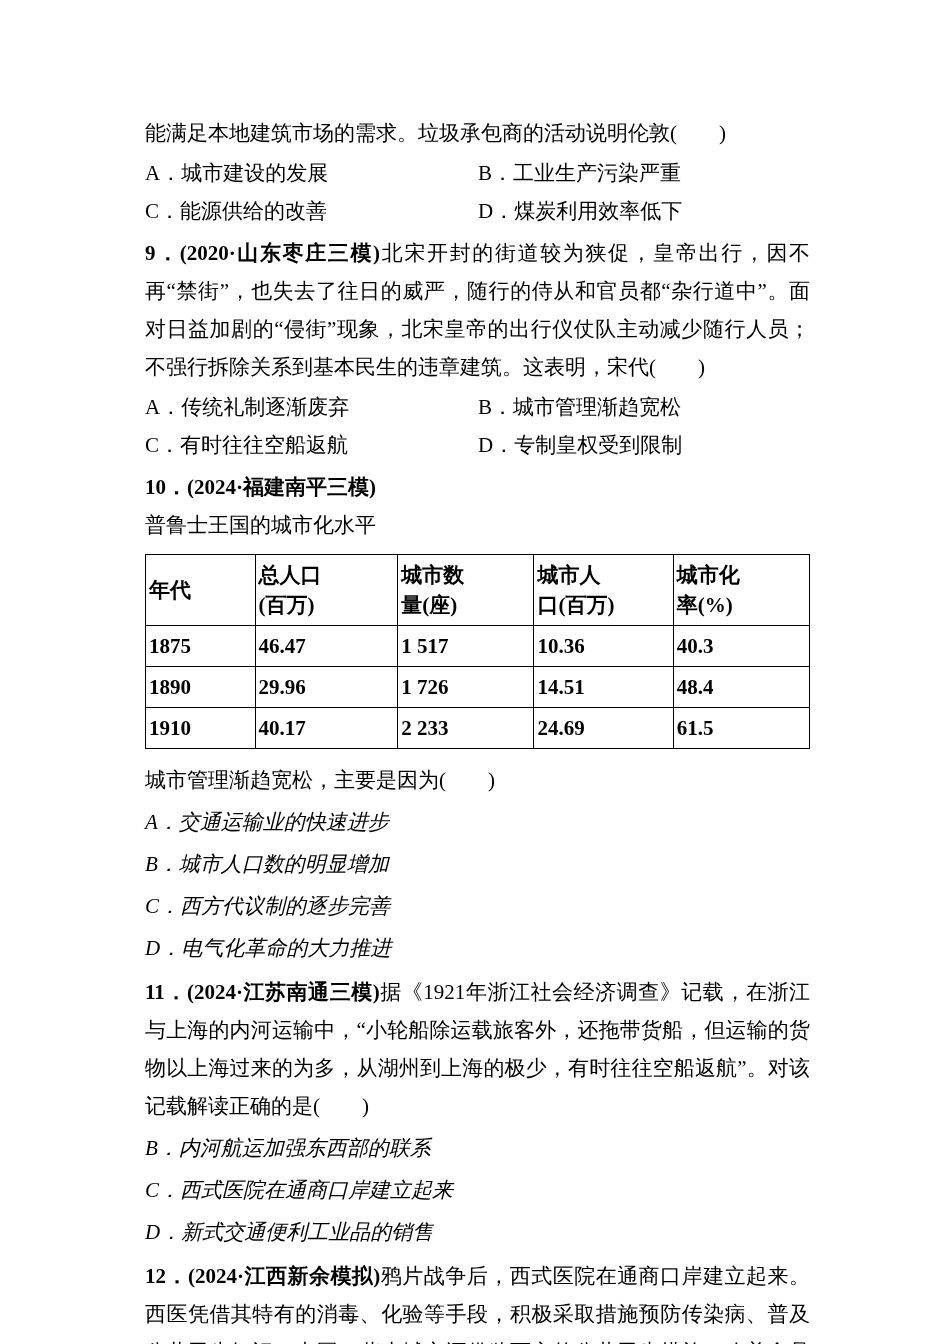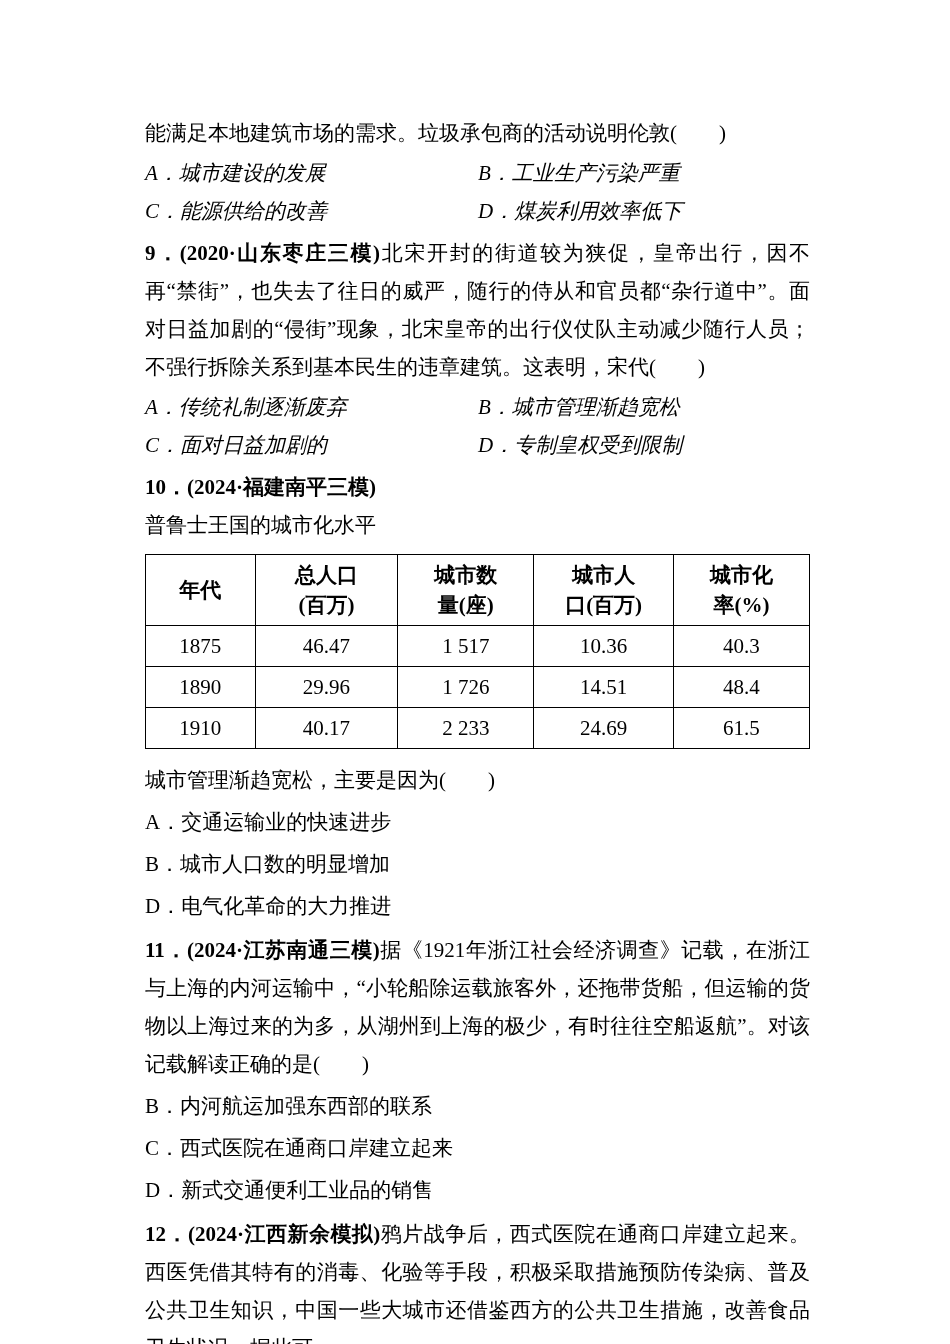--- a/index.html
+++ b/index.html
@@ -20,42 +20,41 @@
     text-align: justify;
     margin-top: 16px;
   }
   .para { margin: 0; }
   .bd { font-weight: bold; }
   
   .opt-grid {
     display: grid;
     grid-template-columns: 333px 1fr;
     margin: 2px 0 4px;
-    font-style: italic;
   }
   .opt-grid .opt { line-height: 38px; }
   
-  .opt-list { margin: 4px 0 6px; }
+  .opt-list { margin: 4px 0 6px; font-style: italic; }
   .opt-list .opt { display: block; line-height: 38px; margin: 4px 0; }
   
   table.data-table {
     border-collapse: collapse;
     width: 100%;
     margin: 10px 0 12px;
-    text-align: center;
+    text-align: left;
     table-layout: fixed;
   }
   table.data-table th, table.data-table td {
     border: 1.5px solid #000;
     padding: 5px 3px;
     line-height: 30px;
     font-size: 21px;
   }
   table.data-table th { font-weight: bold; }
-  table.data-table td { font-weight: normal; }
+  table.data-table td { font-weight: bold; }
   .hl { display: block; }
   col.c-year { width: 16.5%; }
   col.c-pop  { width: 21.5%; }
   col.c-num  { width: 20.5%; }
   col.c-urb  { width: 21%; }
   col.c-rate { width: 20.5%; }
 </style>
 </head>
 <body>
 
@@ -66,21 +65,21 @@
     <span class="opt">A．城市建设的发展</span>
     <span class="opt">B．工业生产污染严重</span>
     <span class="opt">C．能源供给的改善</span>
     <span class="opt">D．煤炭利用效率低下</span>
   </div>
 
   <p class="para"><span class="bd">9．</span><span class="bd">(2020·山东枣庄三模)</span><span>北宋开封的街道较为狭促，皇帝出行，因不再“禁街”，也失去了往日的威严，随行的侍从和官员都“杂行道中”。面对日益加剧的“侵街”现象，北宋皇帝的出行仪仗队主动减少随行人员；不强行拆除关系到基本民生的违章建筑。这表明，宋代(　　)</span></p>
   <div class="opt-grid">
     <span class="opt">A．传统礼制逐渐废弃</span>
     <span class="opt">B．城市管理渐趋宽松</span>
-    <span class="opt">C．面对日益加剧的</span>
+    <span class="opt">C．有时往往空船返航</span>
     <span class="opt">D．专制皇权受到限制</span>
   </div>
 
   <p class="para"><span class="bd">10．</span><span class="bd">(2024·福建南平三模)</span></p>
   <p class="para">普鲁士王国的城市化水平</p>
 
   <table class="data-table">
     <colgroup>
       <col class="c-year">
         <col class="c-pop">
@@ -133,20 +132,21 @@
         <td>24.69</td>
         <td>61.5</td>
       </tr>
     </tbody>
   </table>
 
   <p class="para">城市管理渐趋宽松，主要是因为(　　)</p>
   <div class="opt-list">
     <span class="opt">A．交通运输业的快速进步</span>
     <span class="opt">B．城市人口数的明显增加</span>
+    <span class="opt">C．西方代议制的逐步完善</span>
     <span class="opt">D．电气化革命的大力推进</span>
   </div>
 
   <p class="para"><span class="bd">11．</span><span class="bd">(2024·江苏南通三模)</span><span>据《1921年浙江社会经济调查》记载，在浙江与上海的内河运输中，“小轮船除运载旅客外，还拖带货船，但运输的货物以上海过来的为多，从湖州到上海的极少，有时往往空船返航”。对该记载解读正确的是(　　)</span></p>
   <div class="opt-list">
     <span class="opt">B．内河航运加强东西部的联系</span>
     <span class="opt">C．西式医院在通商口岸建立起来</span>
     <span class="opt">D．新式交通便利工业品的销售</span>
   </div>
 

